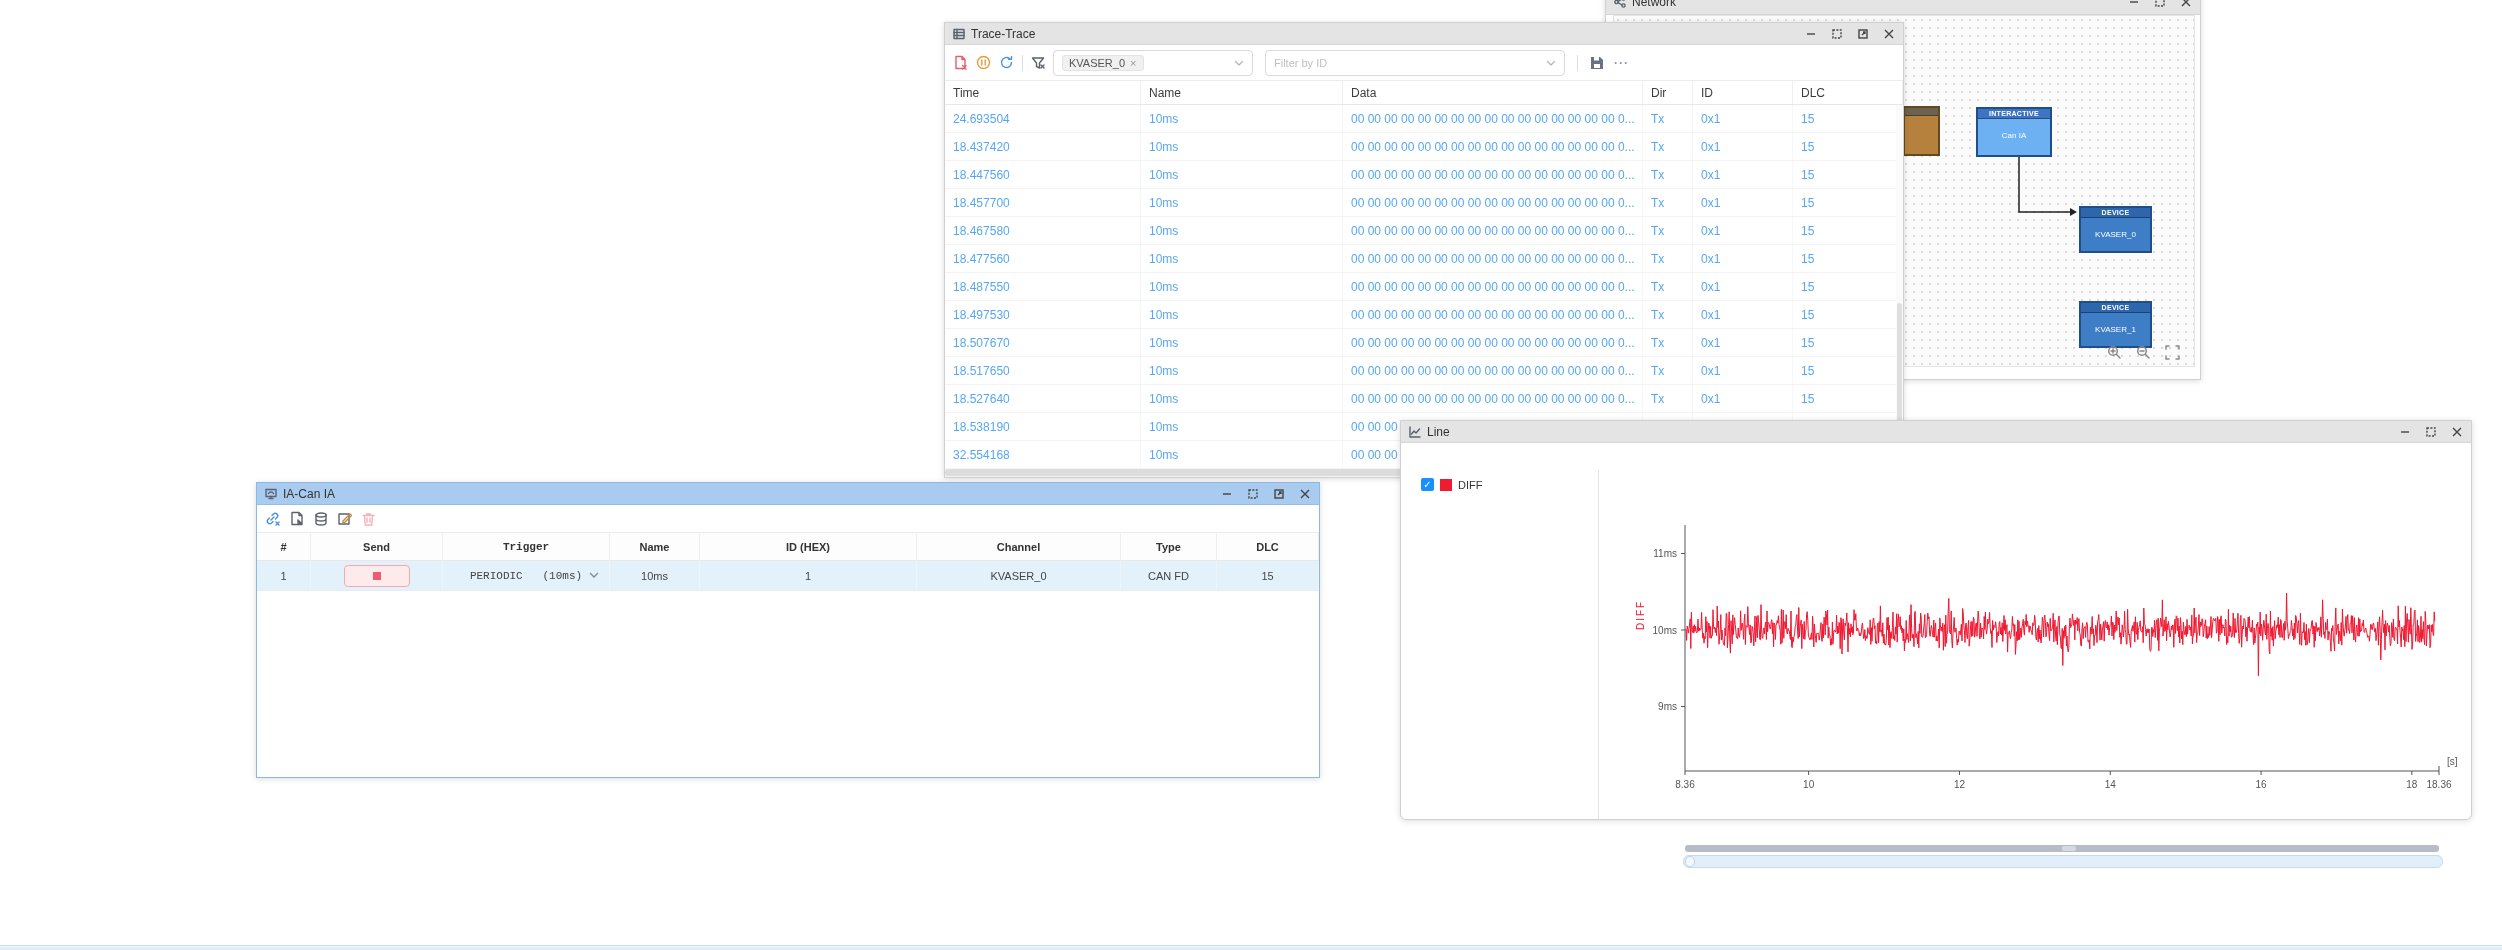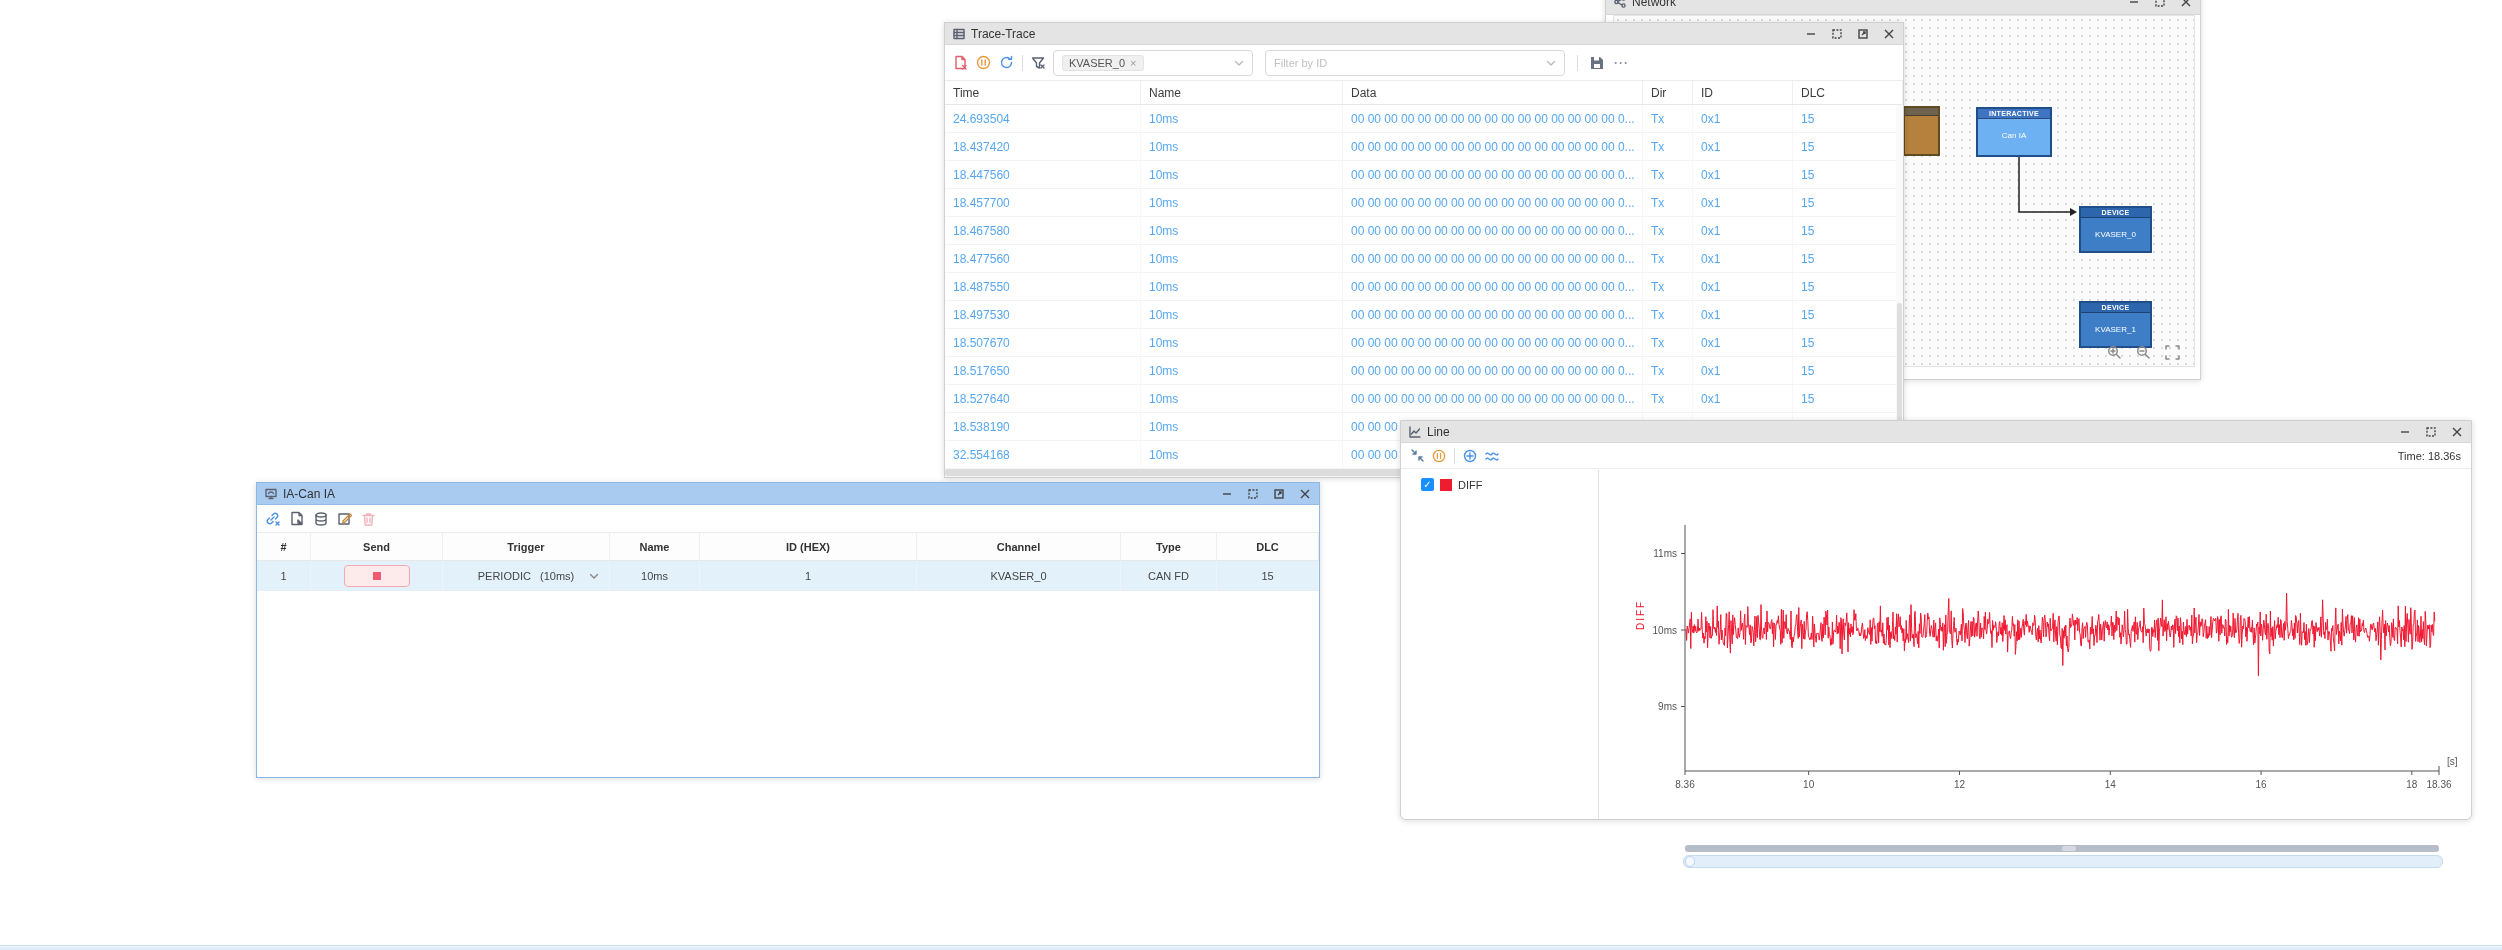--- a/index.html
+++ b/index.html
@@ -89,21 +89,21 @@
   #win-ia .titlebar { height:22px; background:#a9cbf0; border-bottom:1px solid #93bce6; }
   #ia-toolbar { height:28px; padding:0 8px; gap:10px; }
   .ia-table { font-size:11px; }
   .ia-head { display:flex; height:28px; align-items:center; color:#333; font-weight:bold;
              border-bottom:1px solid #e8e8e8; background:#fdfdfd; }
   .ia-head .th { height:100%; display:flex; align-items:center; justify-content:center; border-right:1px solid #efefef; }
   .ia-row { display:flex; height:30px; align-items:center; background:#e3f1fb; color:#444;
             border-bottom:1px solid #e4eef7; }
   .ia-row .td { height:100%; display:flex; align-items:center; justify-content:center; border-right:1px solid #eef5fa;
                 position:relative; }
-  .ia-c0{width:54px;} .ia-c1{width:132px;} .ia-c2{width:167px;} .ia-c3{width:90px;}
+  .ia-c0{width:54px;} .ia-c1{width:132px;} .ia-c2{width:167px;font-family:Liberation Mono, monospace;} .ia-c3{width:90px;}
   .ia-c4{width:217px;text-align:right;} .ia-c5{width:204px;} .ia-c6{width:96px;} .ia-c7{flex:1;}
   #send-btn { width:66px; height:22px; background:#fdeaea; border:1px solid #f3a9b4; border-radius:4px;
               display:flex; align-items:center; justify-content:center; cursor:pointer; }
   #send-btn .sq { width:8px; height:8px; background:#f05a72; }
   .trig-chev { position:absolute; right:10px; }
 
   #bottom-strip { position:absolute; left:0; bottom:0; width:100%; height:5px;
                   background:linear-gradient(#eef6fd,#d8e9f8); border-top:1px solid #c9dff2; }
   .blue-i { stroke:#4a90e2; } .orange-i { stroke:#e89a3c; } .red-i { stroke:#e35d6a; }
   .gray-i { stroke:#5a6270; }
@@ -410,46 +410,20 @@
           <svg width="10" height="10" viewBox="0 0 10 10">
             <rect x="1" y="1" width="8" height="8" stroke-dasharray="2 1.4"></rect>
           </svg>
         </span>
       <span class="btn">
           <svg width="10" height="10" viewBox="0 0 10 10">
             <path d="M1 1 9 9 M9 1 1 9"></path>
           </svg>
         </span>
     </span>
-  </div>
-  <div class="toolbar" id="line-toolbar">
-    <span class="ico" style="margin-right:8px">
-        <svg class="glyph" width="13" height="13" viewBox="0 0 13 13" style="stroke:#5a7a9c">
-          <path d="M1 1l4 4 M5 2v3h-3 M12 12 8 8 M8 11V8h3"></path>
-        </svg>
-      </span>
-    <span class="ico">
-        <svg class="glyph orange-i" width="14" height="14" viewBox="0 0 15 15">
-          <circle cx="7.5" cy="7.5" r="6"></circle>
-          <path d="M5.8 5v5 M9.2 5v5"></path>
-        </svg>
-      </span>
-    <span class="tb-divider"></span>
-    <span class="ico" style="margin-right:8px">
-        <svg class="glyph blue-i" width="14" height="14" viewBox="0 0 14 14">
-          <circle cx="7" cy="7" r="5.5"></circle>
-          <path d="M4 7h6 M7 4v6"></path>
-        </svg>
-      </span>
-    <span class="ico">
-        <svg class="glyph blue-i" width="14" height="12" viewBox="0 0 14 12">
-          <path d="M1 4c2-3 4 3 6 0s4 3 6 0 M1 9c2-3 4 3 6 0s4 3 6 0"></path>
-        </svg>
-      </span>
-    <span id="line-time">Time: 18.36s</span>
   </div>
   <div id="line-body">
     <div id="line-legend">
       <div class="legend-item">
         <span class="cbx">✓</span>
         <span class="swatch" style="background:#ed1c2e"></span>
         <span>DIFF</span>
       </div>
     </div>
     <div id="plot-wrap">

